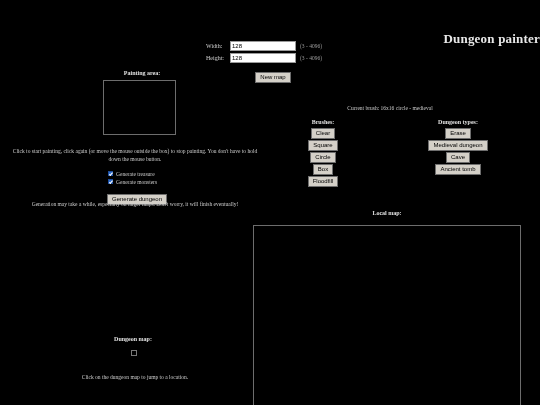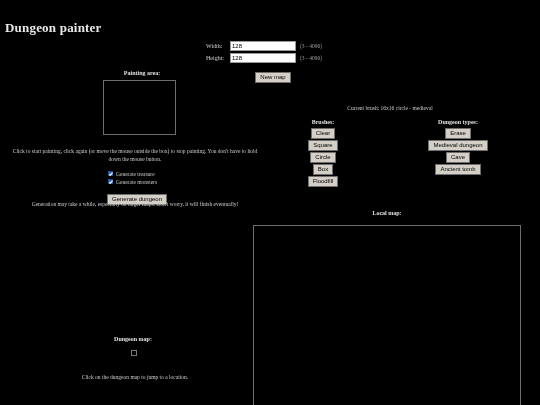--- a/index.html
+++ b/index.html
@@ -9,26 +9,26 @@
     width: 540px;
     height: 405px;
     overflow: hidden;
   }
   body {
     font-family: "Liberation Serif", serif;
     color: #d8d8d8;
     position: relative;
   }
   .page-title {
-    text-align: left;
+    text-align: right;
     font-family: "Liberation Serif", serif;
     font-weight: bold;
     font-size: 13px;
     color: #e8e8e8;
-    margin: 5px;
+    margin: 16px;
     position: absolute;
     top: 15px;
     left: 0;
     width: 524px;
     letter-spacing: 0.2px;
   }
 
   
   .size-form {
     position: absolute;

